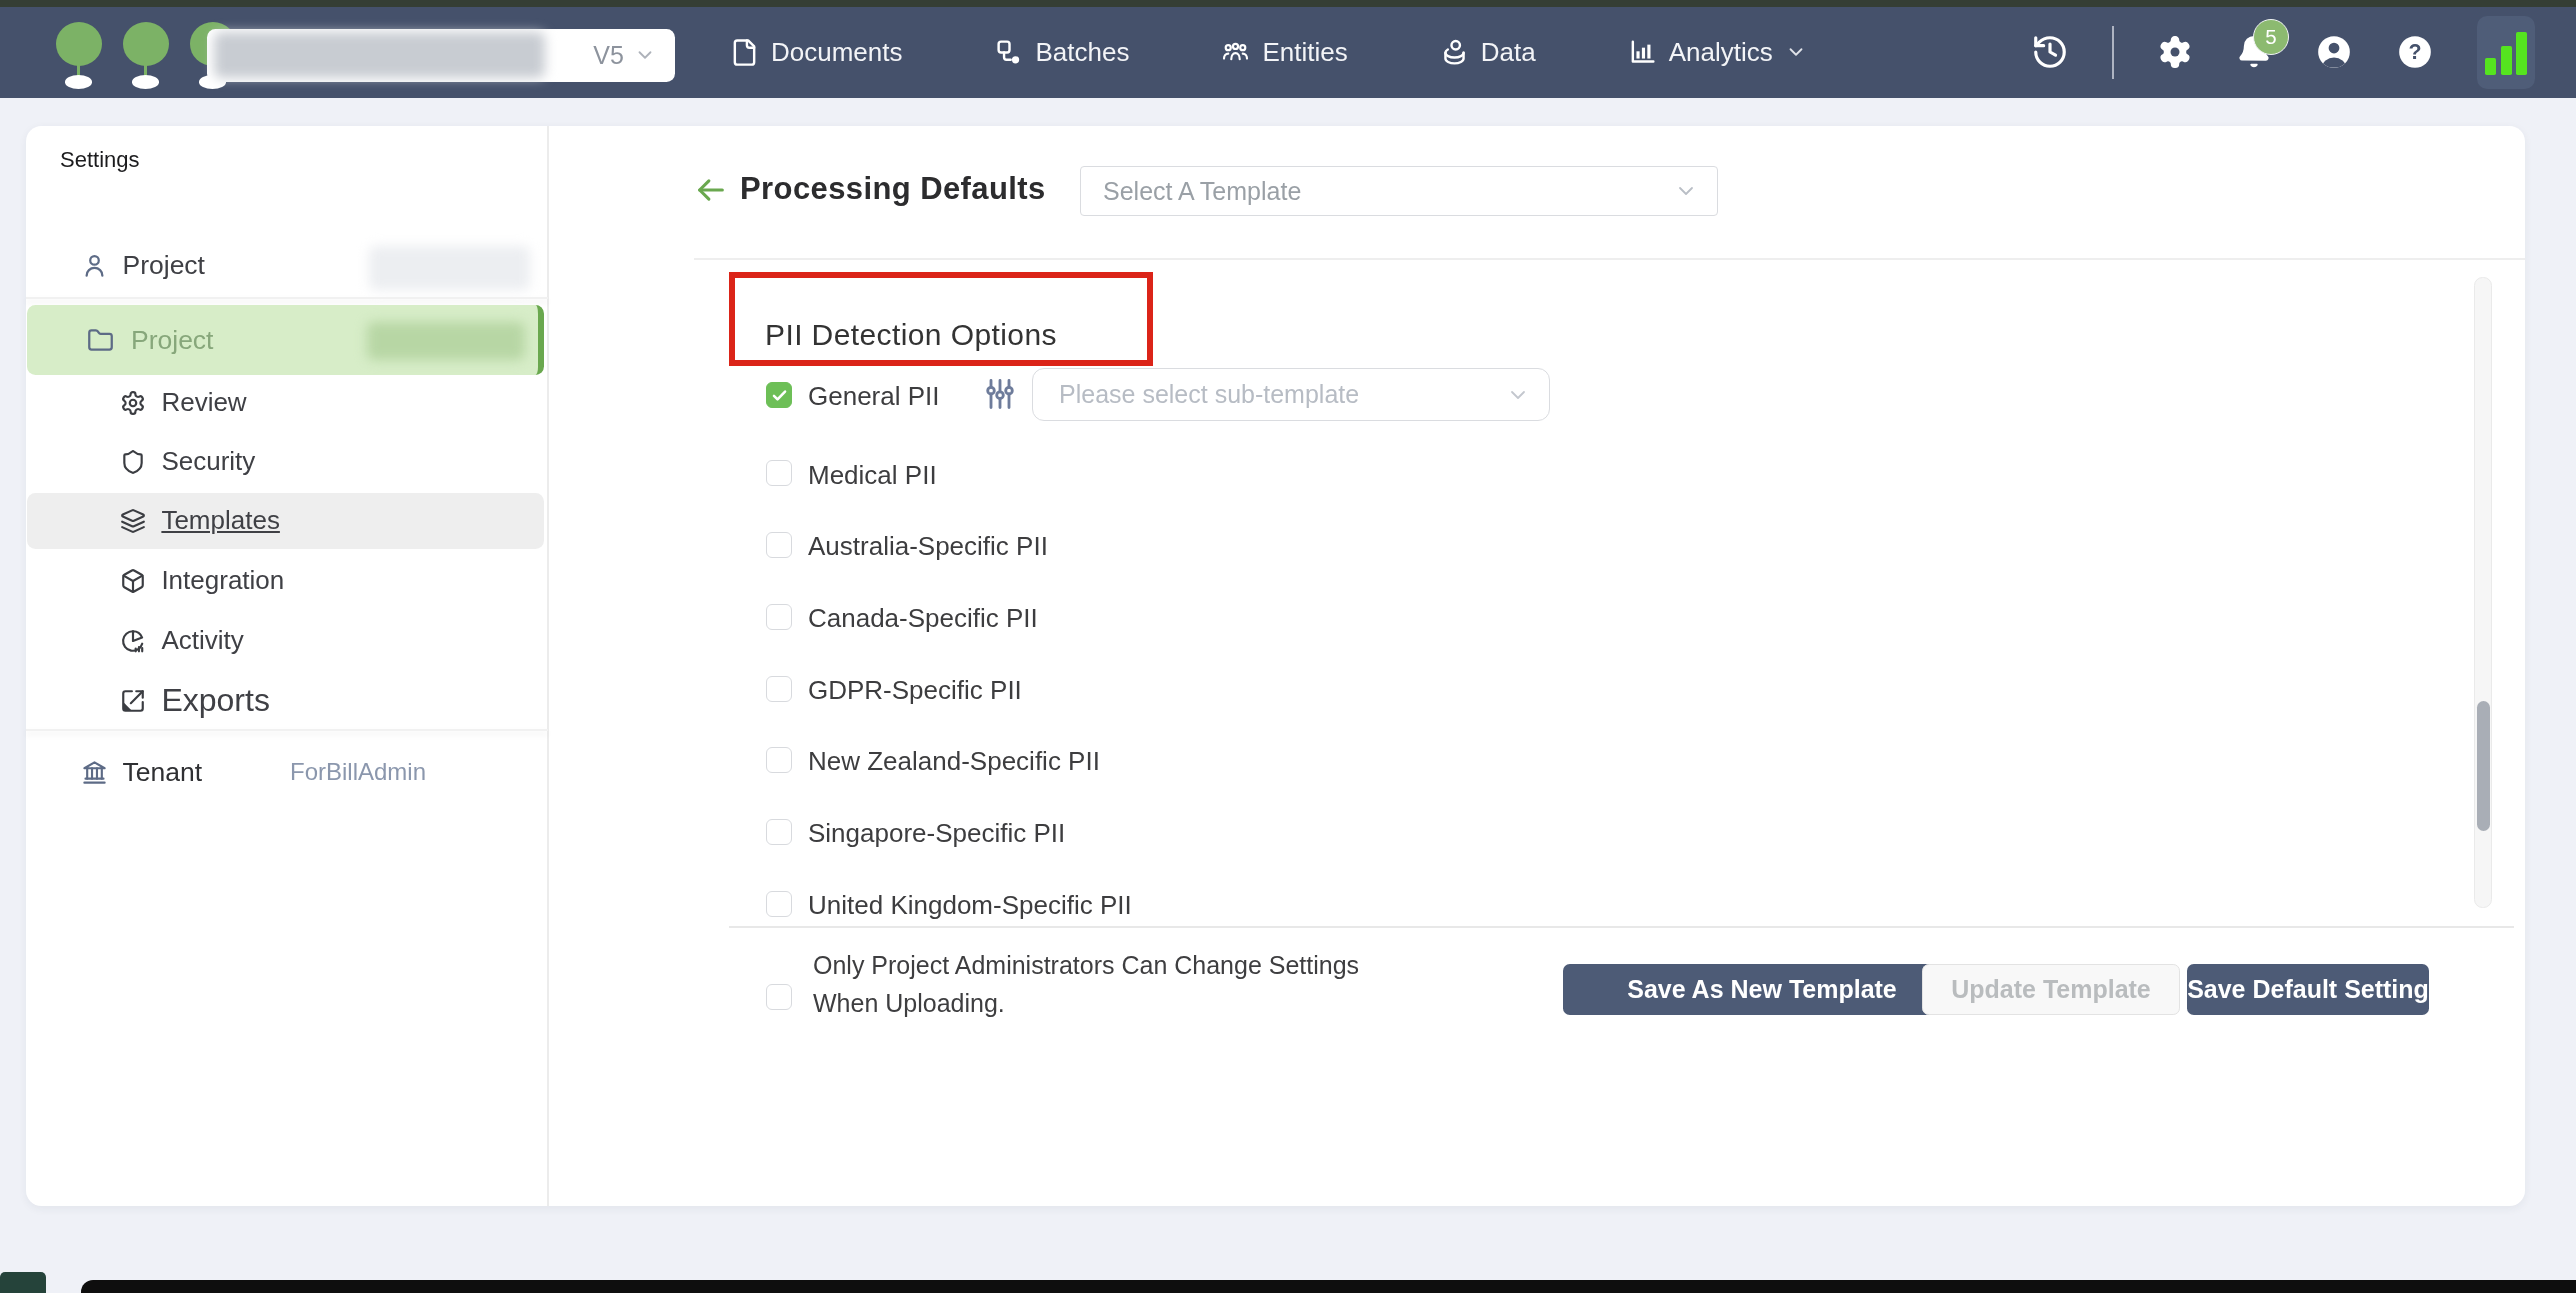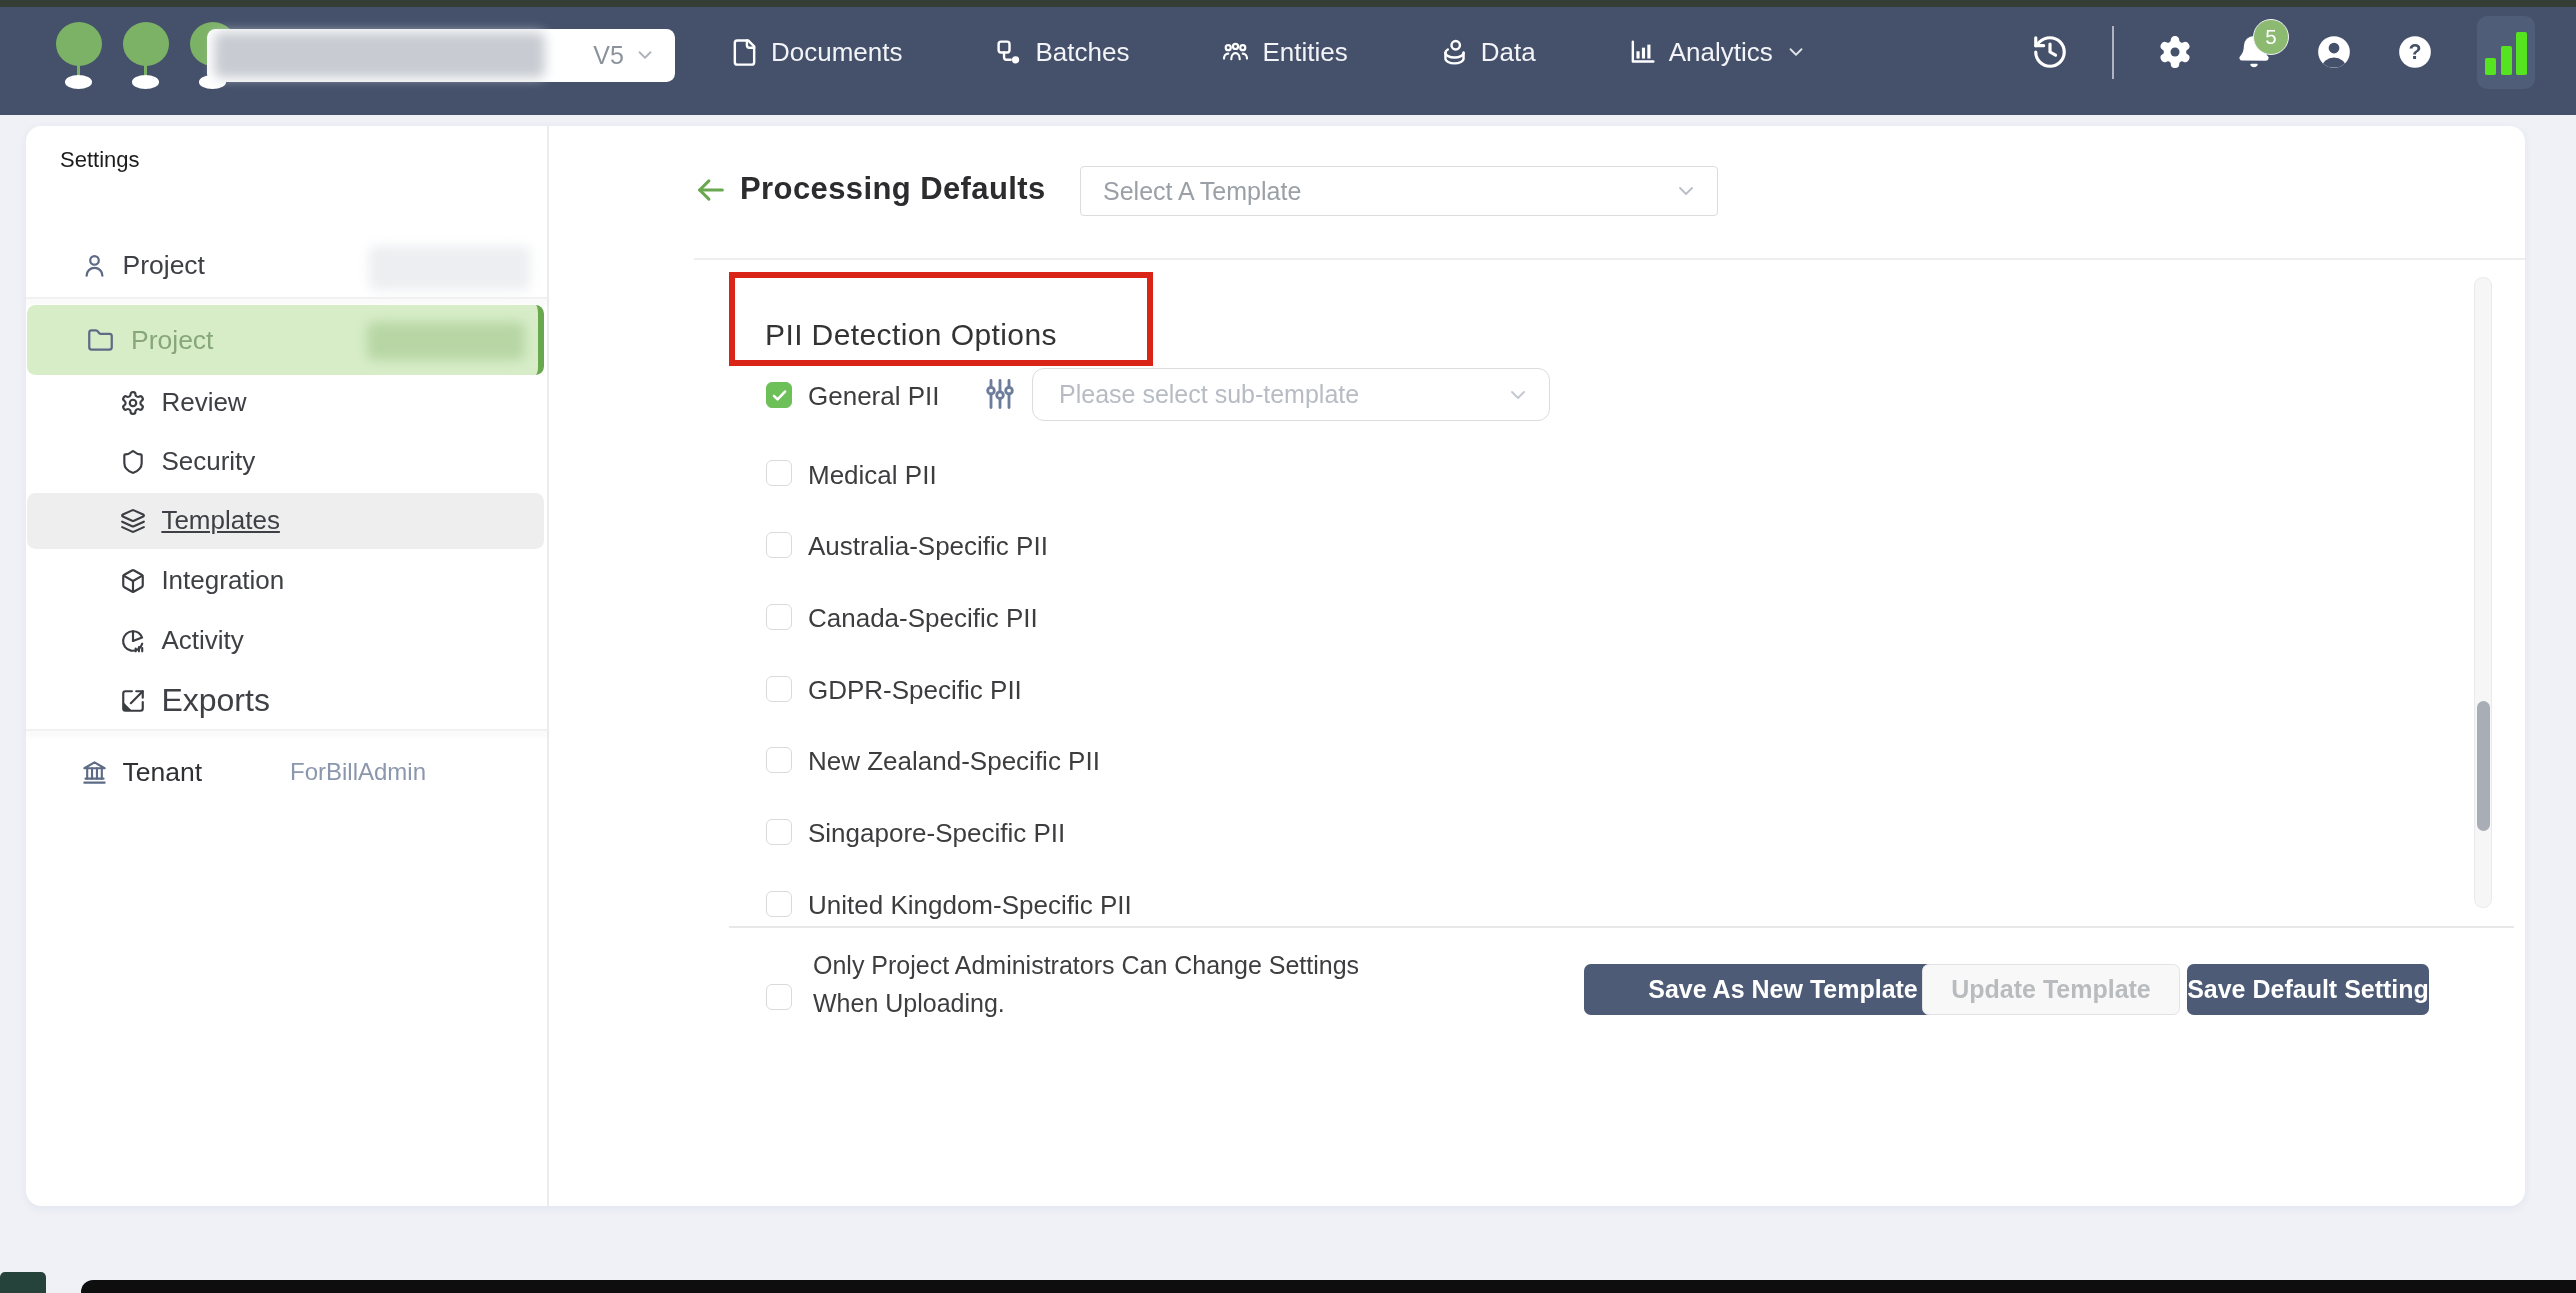--- a/index.html
+++ b/index.html
@@ -6,21 +6,21 @@
   html,body { width:2576px; height:1293px; }
   body { font-family:"Liberation Sans", sans-serif; background:#eff1f7; overflow:hidden; }
   #app { position:relative; width:2576px; height:1293px; background:#eff1f7; }
 
   
   .top-strip { position:absolute; left:0; top:0; width:2576px; height:6.8px; background:#353e34; }
   .footer-bar { position:absolute; left:81px; top:1280px; width:2495px; height:13px; background:#0e0e0e; border-radius:12px 0 0 0; }
   .footer-wedge { position:absolute; left:0; top:1272px; width:46px; height:21.4px; background:#25433a; border-radius:5.1px 5.1px 0 0; }
 
   
-  .navbar { position:absolute; left:0; top:6.8px; width:2576px; height:108px; background:#45516b; }
+  .navbar { position:absolute; left:0; top:6.8px; width:2576px; height:91px; background:#45516b; }
   .logo { position:absolute; left:55px; top:15.4px; width:196px; height:67px; display:flex; gap:17px; }
   .tree { position:relative; width:50px; height:67px; }
   .tree .crown { position:absolute; left:0.9px; top:0; width:46px; height:44px; background:#7cb266; border-radius:50%; }
   .tree .trunk { position:absolute; left:22px; top:34px; width:3.4px; height:22px; background:#7cb266; }
   .tree .base { position:absolute; left:10.2px; top:53px; width:27px; height:13.7px; background:#fff; border-radius:50%; }
   .brand-input { position:absolute; left:207px; top:22px; width:468px; height:53px; background:#fff; border-radius:8.5px; display:flex; align-items:center; justify-content:flex-end; padding-right:19px; gap:10.2px; }
   .brand-redaction { position:absolute; left:6.8px; top:3.4px; width:331px; height:46px; background:#c8ccd2; border-radius:6.8px; filter:blur(6px); }
   .version-label { color:#8d939d; font-size:25px; }
   .nav-menu { position:absolute; left:730px; top:0; height:91px; display:flex; align-items:center; gap:92px; }
   .nav-item { display:flex; align-items:center; gap:12px; color:#f3f4f7; font-size:26px; cursor:pointer; }
@@ -354,21 +354,21 @@
   <span class="pii-label" style="top:890px;">United Kingdom-Specific PII</span>
 
   <div class="divider-h" style="left:729px; top:926px; width:1785px; background:#e8e8e8;"></div>
 
   <div class="cb" style="left:766px; top:984px;"></div>
   <div class="admin-label">
     <div>Only Project Administrators Can Change Settings</div>
     <div>When Uploading.</div>
   </div>
 
-  <button class="btn dark" style="left:1563px; width:398px;margin-left:21px;">Save As New Template</button>
+  <button class="btn dark" style="left:1563px; width:398px;">Save As New Template</button>
   <button class="btn disabled" style="left:1922px; width:258px;">Update Template</button>
   <button class="btn dark" style="left:2187px; width:242px;">Save Default Setting</button>
 
   <div class="sb-track"></div>
   <div class="sb-thumb"></div>
 
   <div class="footer-wedge"></div>
   <div class="footer-bar"></div>
 
 </div>

